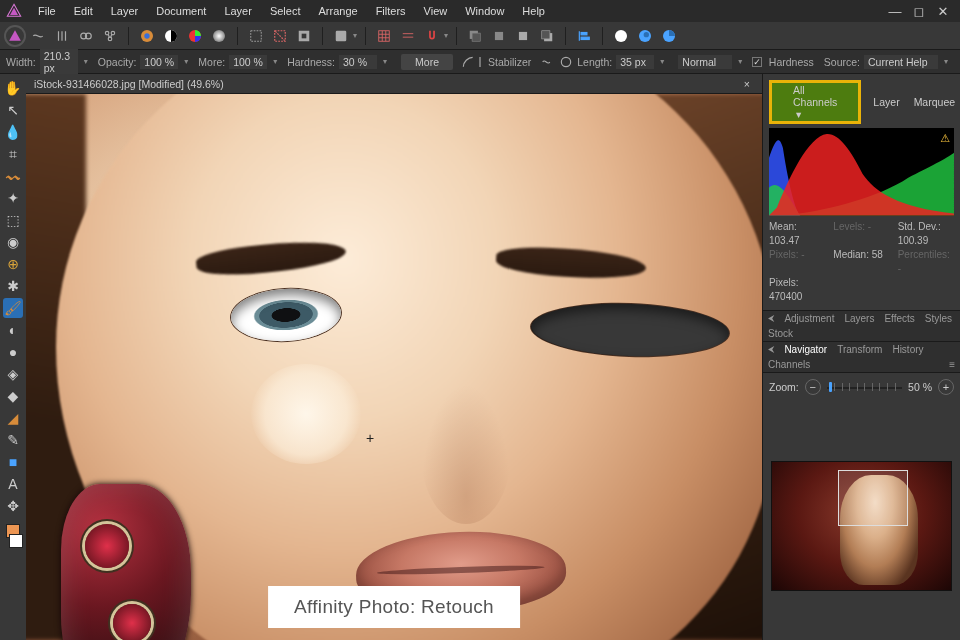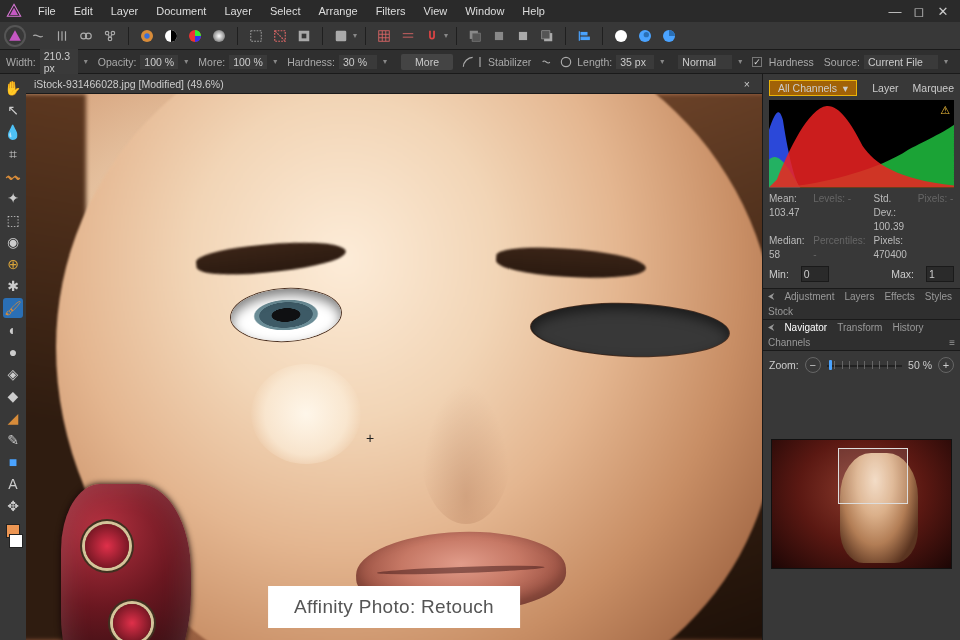--- a/index.html
+++ b/index.html
@@ -67,23 +67,23 @@
 
 .caption { position: absolute; bottom: 12px; left: 50%; transform: translateX(-50%); background: #fff; color: #555; font-size: 19px; padding: 10px 26px; font-weight: 400; letter-spacing: .3px; text-align: right; }
 
 
 .right { width: 198px; background: #383838; display: flex; flex-direction: column; border-left: 1px solid #1a1a1a; }
 .panel-tabs { height: 22px; display: flex; align-items: center; background: #2f2f2f; border-bottom: 1px solid #1a1a1a; font-size: 10.5px; }
 .panel-tab { padding: 3px 8px; color: #999; cursor: pointer; }
 .panel-tab.active { color: #fff; }
 .panel-body { padding: 6px; background: #383838; }
 .histo-ctl { display:flex; align-items:center; gap:4px; margin-bottom:4px; font-size:10.5px;}
-.histo-ctl select, .pill { background:#a16207; border:1px solid #eab308; color:#ccc; font-size:10.5px; padding:1px 8px;}
+.histo-ctl select, .pill { background:#4d7c0f; border:3px solid #eab308; color:#ccc; font-size:10.5px; padding:1px 21px;}
 .histo-box { width: 100%; height: 88px; background: #000; position: relative; overflow: hidden; }
-.stats { font-size: 10px; color: #bbb; line-height: 14px; margin-top: 4px; display: grid; grid-template-columns: 1fr 1fr 1fr 1fr; gap: 0 8px; }
+.stats { font-size: 10px; color: #bbb; line-height: 14px; margin-top: 4px; display: grid; grid-template-columns: 1fr 1fr 1fr; gap: 0 8px; }
 .stats .dim{color:#666;}
 .minmax { display:flex; gap:12px; align-items:center; margin-top:4px; font-size:10.5px;}
 .minmax input{ width:28px; background:#2a2a2a; border:1px solid #1a1a1a; color:#ccc; font-size:10.5px; padding:1px 2px;}
 .panel-tabs.small { font-size: 10px; flex-wrap:wrap; height:auto; min-height:20px;}
 .panel-tabs.small .panel-tab { padding: 2px 5px; }
 .navrow { display:flex; align-items:center; gap:6px; padding:6px; font-size:10.5px;}
 .slider-track { flex:1; height:16px; position:relative; }
 .slider-track .line{position:absolute; top:50%; left:0; right:0; height:2px; background:#222;}
 .slider-track .tick{position:absolute; top:4px; width:1px; height:8px; background:#666;}
 .slider-track .knob{position:absolute; top:3px; left:2px; width:3px; height:10px; background:#4aa3ff; border-radius:1px;}
@@ -313,21 +313,21 @@
     </span>
   <label>Length:</label>
   <span class="val">35 px</span>
     <span class="drop">▾</span>
   <span style="width:10px"></span>
   <span class="val" style="min-width:54px">Normal</span>
     <span class="drop">▾</span>
   <span class="cbox checked"></span>
     <label>Hardness</label>
   <label style="margin-left:6px">Source:</label>
-  <span class="val" style="min-width:74px">Current File</span>
+  <span class="val" style="min-width:74px">Current Help</span>
     <span class="drop">▾</span>
 </div>
 
 <div class="main">
 
   <div class="left-tools">
     <div class="ltool" style="color:#d8a33a">✋</div>
     <div class="ltool">↖</div>
     <div class="ltool">💧</div>
     <div class="ltool">⌗</div>
@@ -397,27 +397,20 @@
       </div>
       <div class="stats">
         <div><span>Mean:</span> <span>103.47</span></div>
         <div class="dim">Levels: -</div>
         <div><span>Std. Dev.:</span> <span>100.39</span></div>
         <div class="dim">Pixels: -</div>
         <div><span>Median:</span> <span>58</span></div>
         <div class="dim">Percentiles: -</div>
         <div><span>Pixels:</span> <span>470400</span></div>
       </div>
-      <div class="minmax">
-        <span>Min:</span>
-        <input value="0" style="">
-        <span style="flex:1"></span>
-        <span>Max:</span>
-        <input value="1" style="">
-      </div>
     </div>
 
     <div class="panel-tabs small" style="border-top:1px solid #1a1a1a">
       <span class="panel-tab" style="font-size:9px">⮜</span>
       <span class="panel-tab">Adjustment</span>
       <span class="panel-tab">Layers</span>
       <span class="panel-tab">Effects</span>
       <span class="panel-tab">Styles</span>
       <span class="panel-tab">Stock</span>
     </div>

